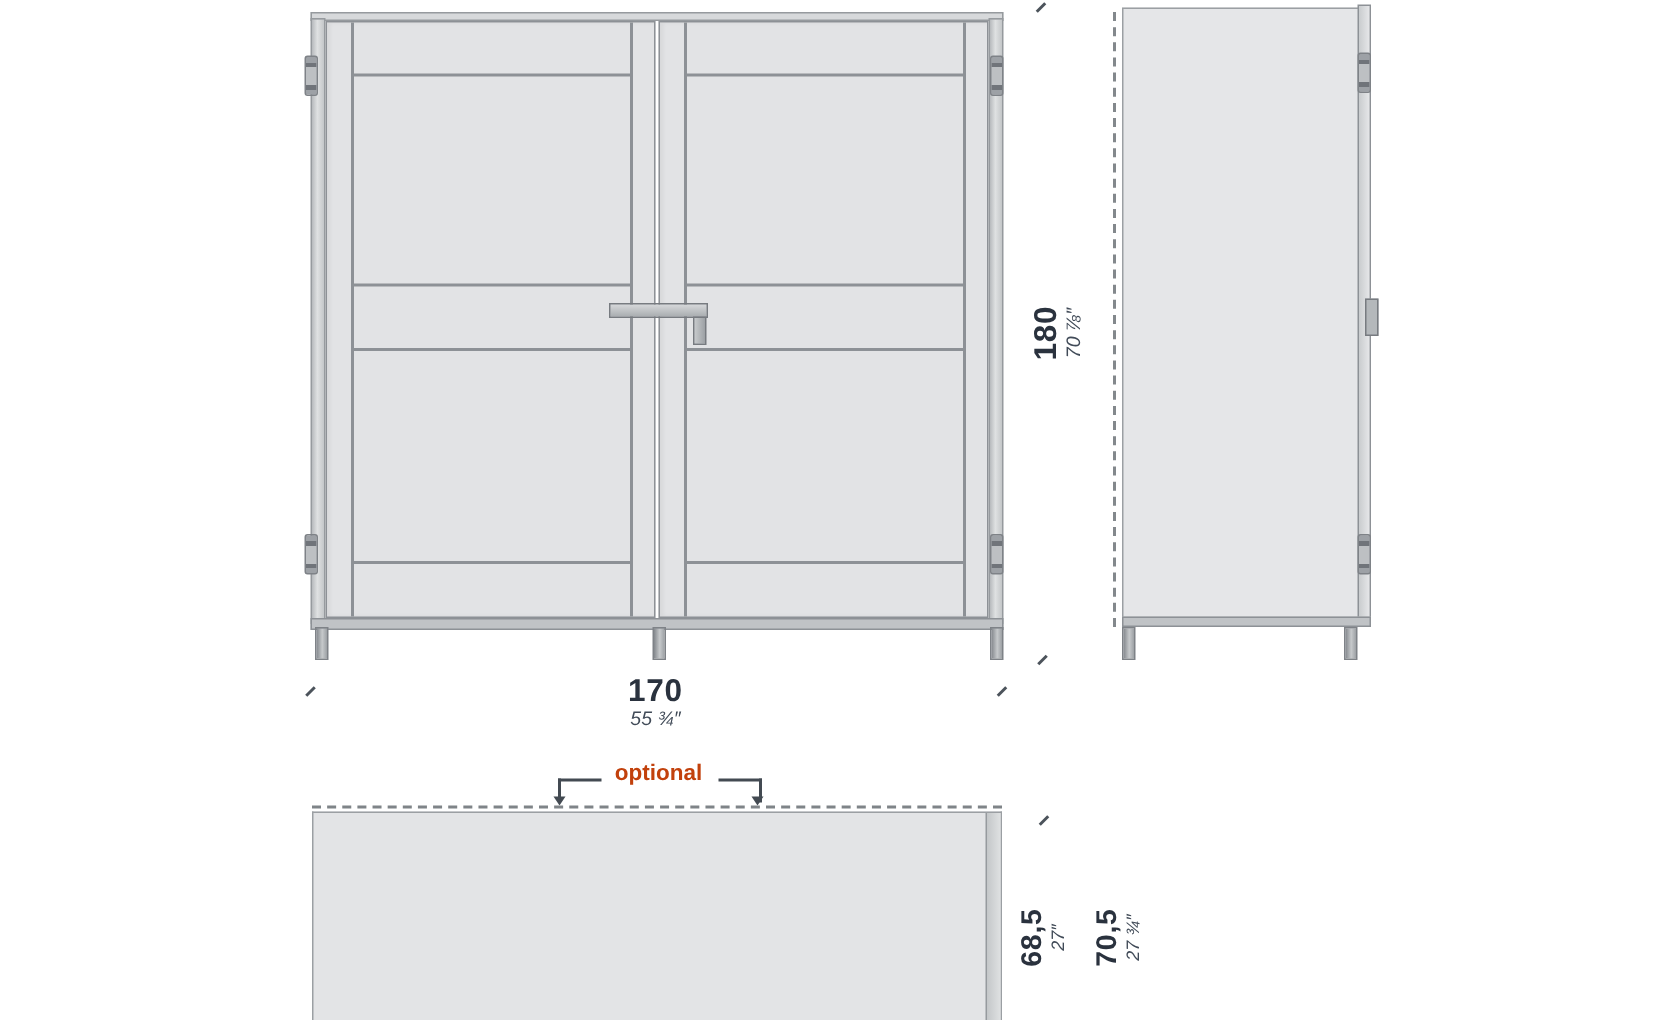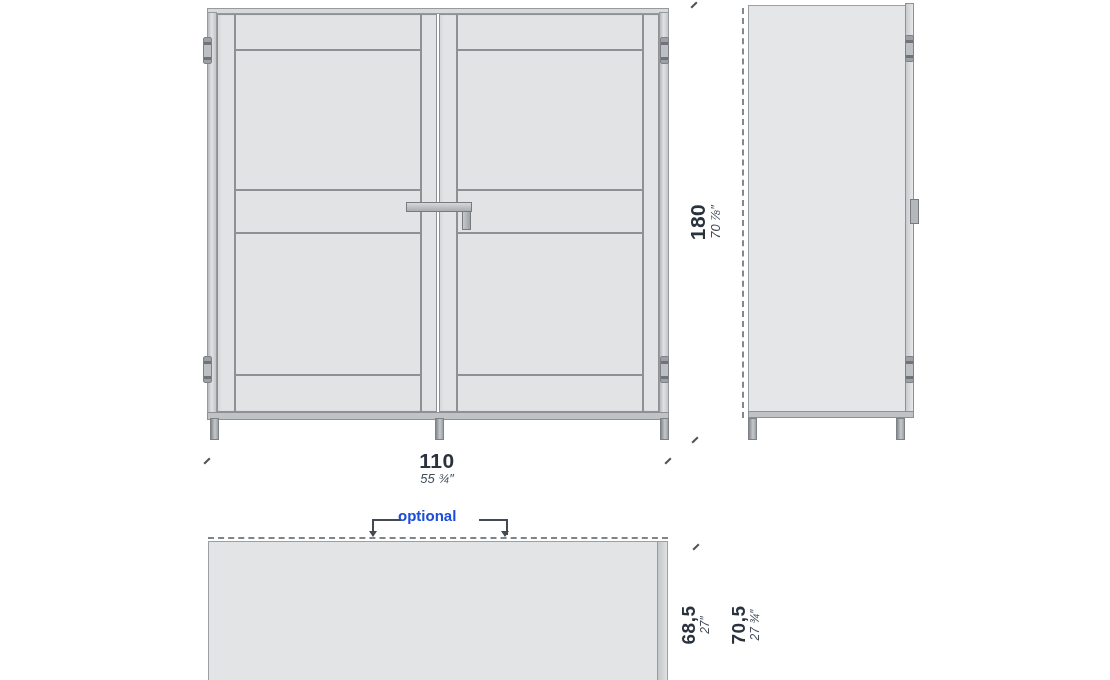--- a/index.html
+++ b/index.html
@@ -53,21 +53,21 @@
   .bracket-l{left:372px;top:519px;width:27px;height:14px;border-top:2px solid #434a52;border-left:2px solid #434a52;}
   .bracket-r{left:479px;top:519px;width:27px;height:14px;border-top:2px solid #434a52;border-right:2px solid #434a52;}
   .arrow-down{width:0;height:0;border-left:4px solid transparent;border-right:4px solid transparent;
               border-top:6px solid #434a52;}
 
   
   .dim-cm{font-weight:bold;font-size:21px;letter-spacing:.5px;color:#2a323e;line-height:1;}
   .dim-in{font-style:italic;font-size:13px;color:#414b58;line-height:1.2;}
   .dim-block{display:flex;flex-direction:column;align-items:center;justify-content:center;text-align:center;}
   .rot{transform:rotate(-90deg);}
-  .optional-label{font-weight:bold;font-size:15px;color:#1d4ed8;}
+  .optional-label{font-weight:bold;font-size:15px;color:#c2410c;text-align:center;}
 </style>
 </head>
 <body>
 
 <div class="canvas">
 
   <div class="abs front">
     <div class="top-edge"></div>
     <div class="lwall side-wall"></div>
     <div class="rwall side-wall"></div>
@@ -100,21 +100,21 @@
   <div class="abs hinge" style="left:660px;top:37px;width:9px;height:27px"></div>
   <div class="abs hinge" style="left:660px;top:356px;width:9px;height:27px"></div>
 
   <div class="abs leg" style="left:210px;top:418px;width:9px;height:22px"></div>
   <div class="abs leg" style="left:435px;top:418px;width:9px;height:22px"></div>
   <div class="abs leg" style="left:660px;top:418px;width:9px;height:22px"></div>
 
   <div class="tick" style="left:203px;top:460px"></div>
   <div class="tick" style="left:664px;top:460px"></div>
   <div class="abs dim-block" style="left:397px;top:450px;width:80px">
-    <div class="dim-cm">110</div>
+    <div class="dim-cm">170</div>
     <div class="dim-in">55 ¾″</div>
   </div>
 
   <div class="tick" style="left:690px;top:4px"></div>
   <div class="tick" style="left:691px;top:439px"></div>
   <div class="abs dim-block rot" style="left:673px;top:201px;width:64px;height:42px">
     <div class="dim-cm">180</div>
     <div class="dim-in">70 ⅞″</div>
   </div>
 

